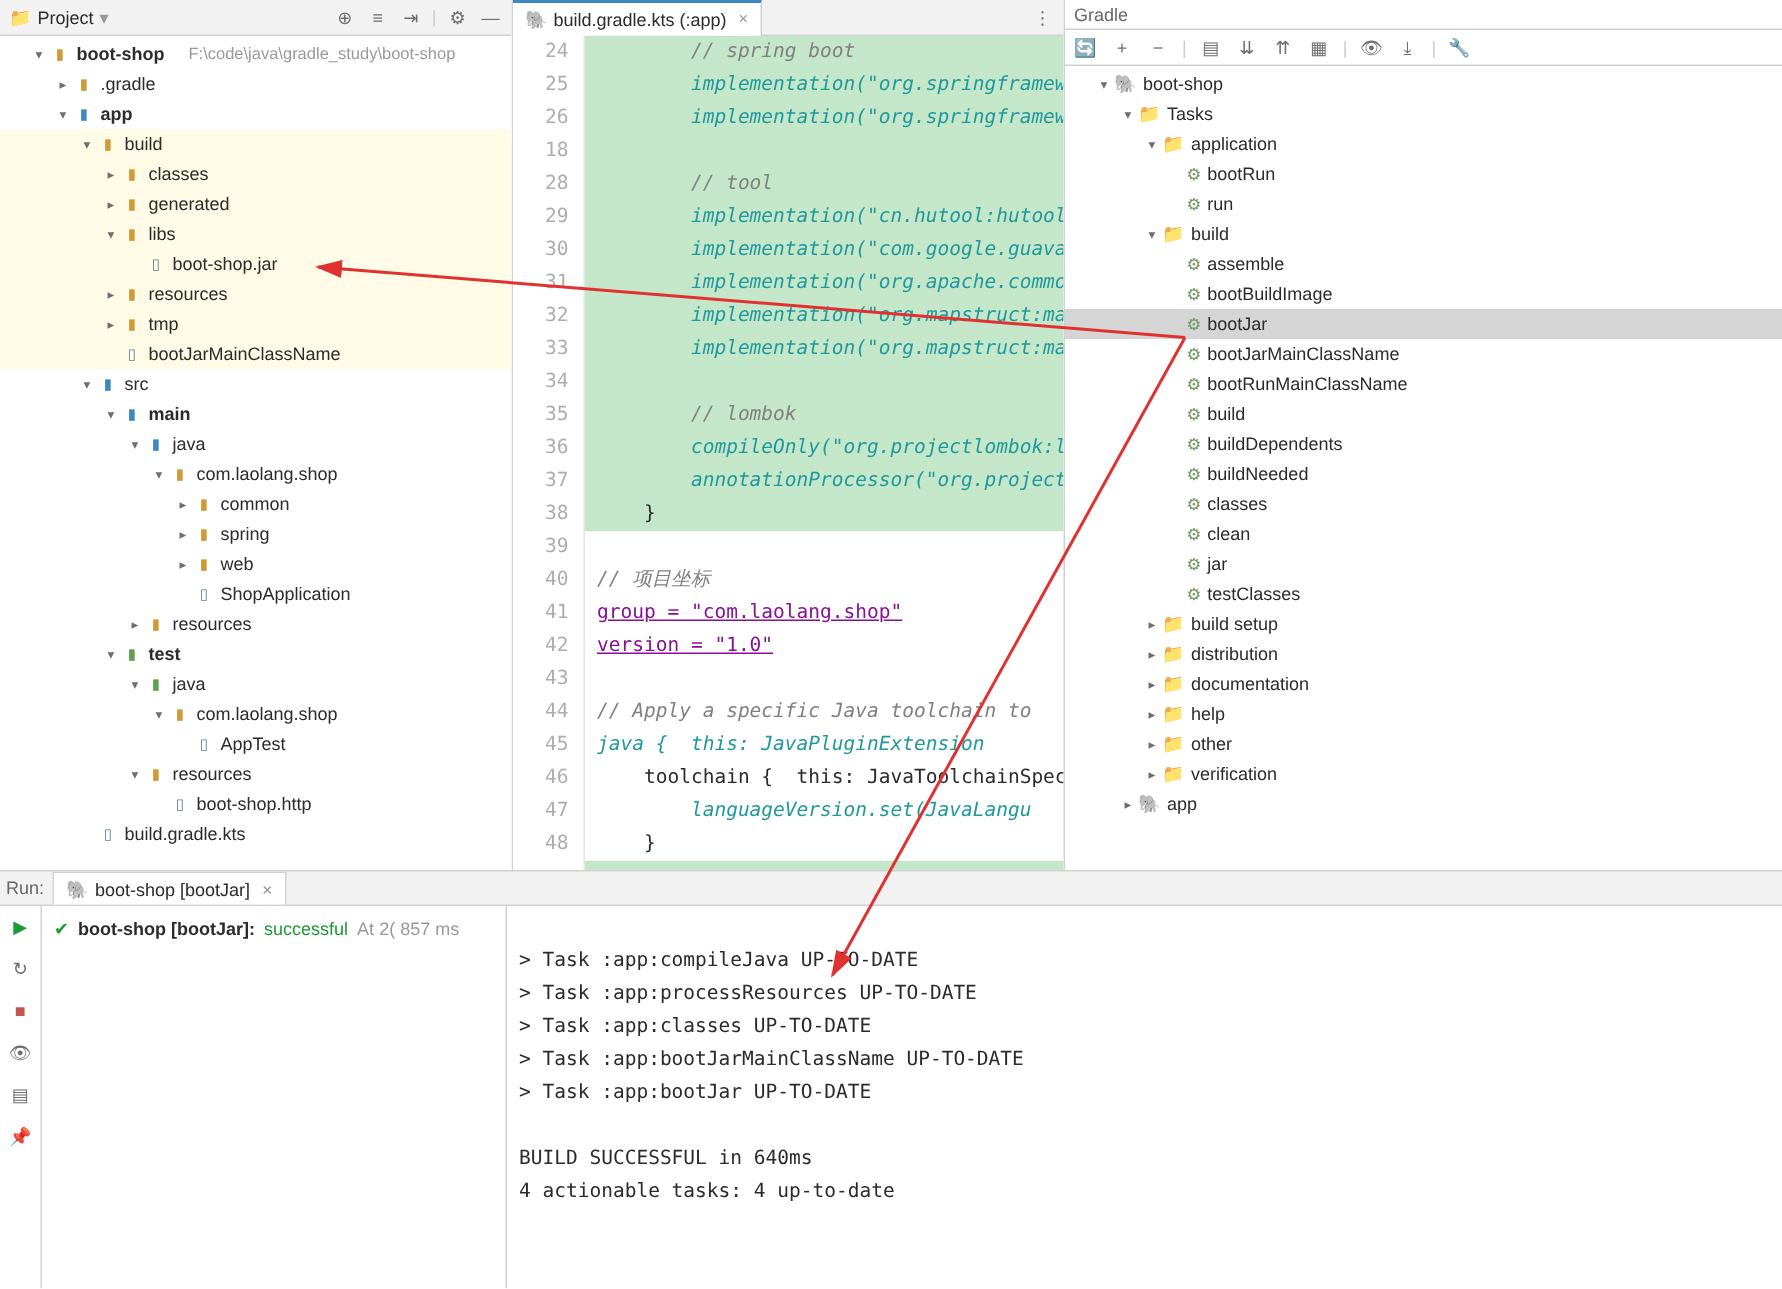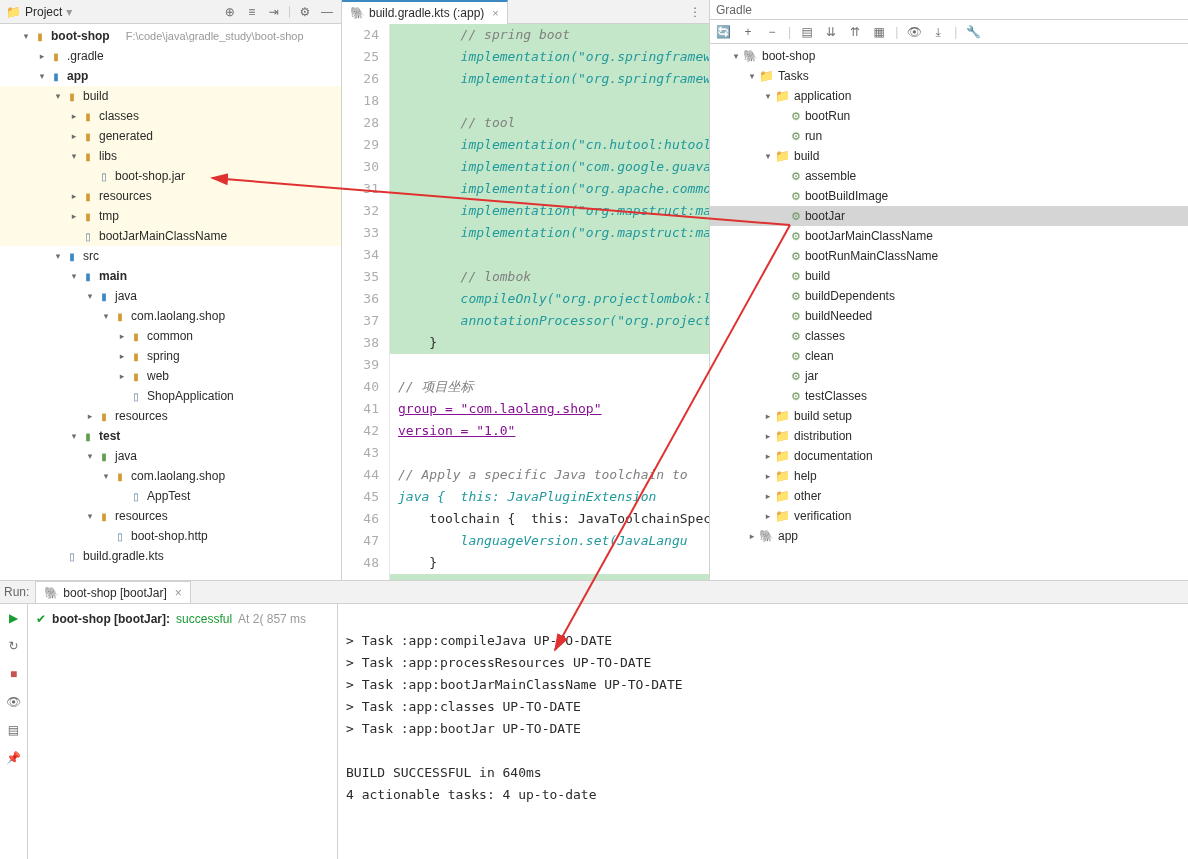--- a/index.html
+++ b/index.html
@@ -456,22 +456,22 @@
       <span class="check-green">✔</span>
       <span class="bold">boot-shop [bootJar]:</span>
       <span style="color:#199c33">successful</span>
       <span style="color:#999">At 2( 857 ms</span>
     </div>
   </div>
   <div class="run-output" id="run-output">
       <div class="">&nbsp;</div>
       <div class="">&gt; Task :app:compileJava UP-TO-DATE</div>
       <div class="">&gt; Task :app:processResources UP-TO-DATE</div>
+      <div class="">&gt; Task :app:classes UP-TO-DATE</div>
       <div class="">&gt; Task :app:bootJarMainClassName UP-TO-DATE</div>
-      <div class="">&gt; Task :app:classes UP-TO-DATE</div>
       <div class="">&gt; Task :app:bootJar UP-TO-DATE</div>
       <div class="">&nbsp;</div>
       <div class="">BUILD SUCCESSFUL in 640ms</div>
       <div class="">4 actionable tasks: 4 up-to-date</div>
     </div>
 </div>
 
 <svg class="arrow-overlay" width="1188" height="859">
   <defs>
     <marker id="ah" markerWidth="10" markerHeight="10" refX="8" refY="3" orient="auto">

